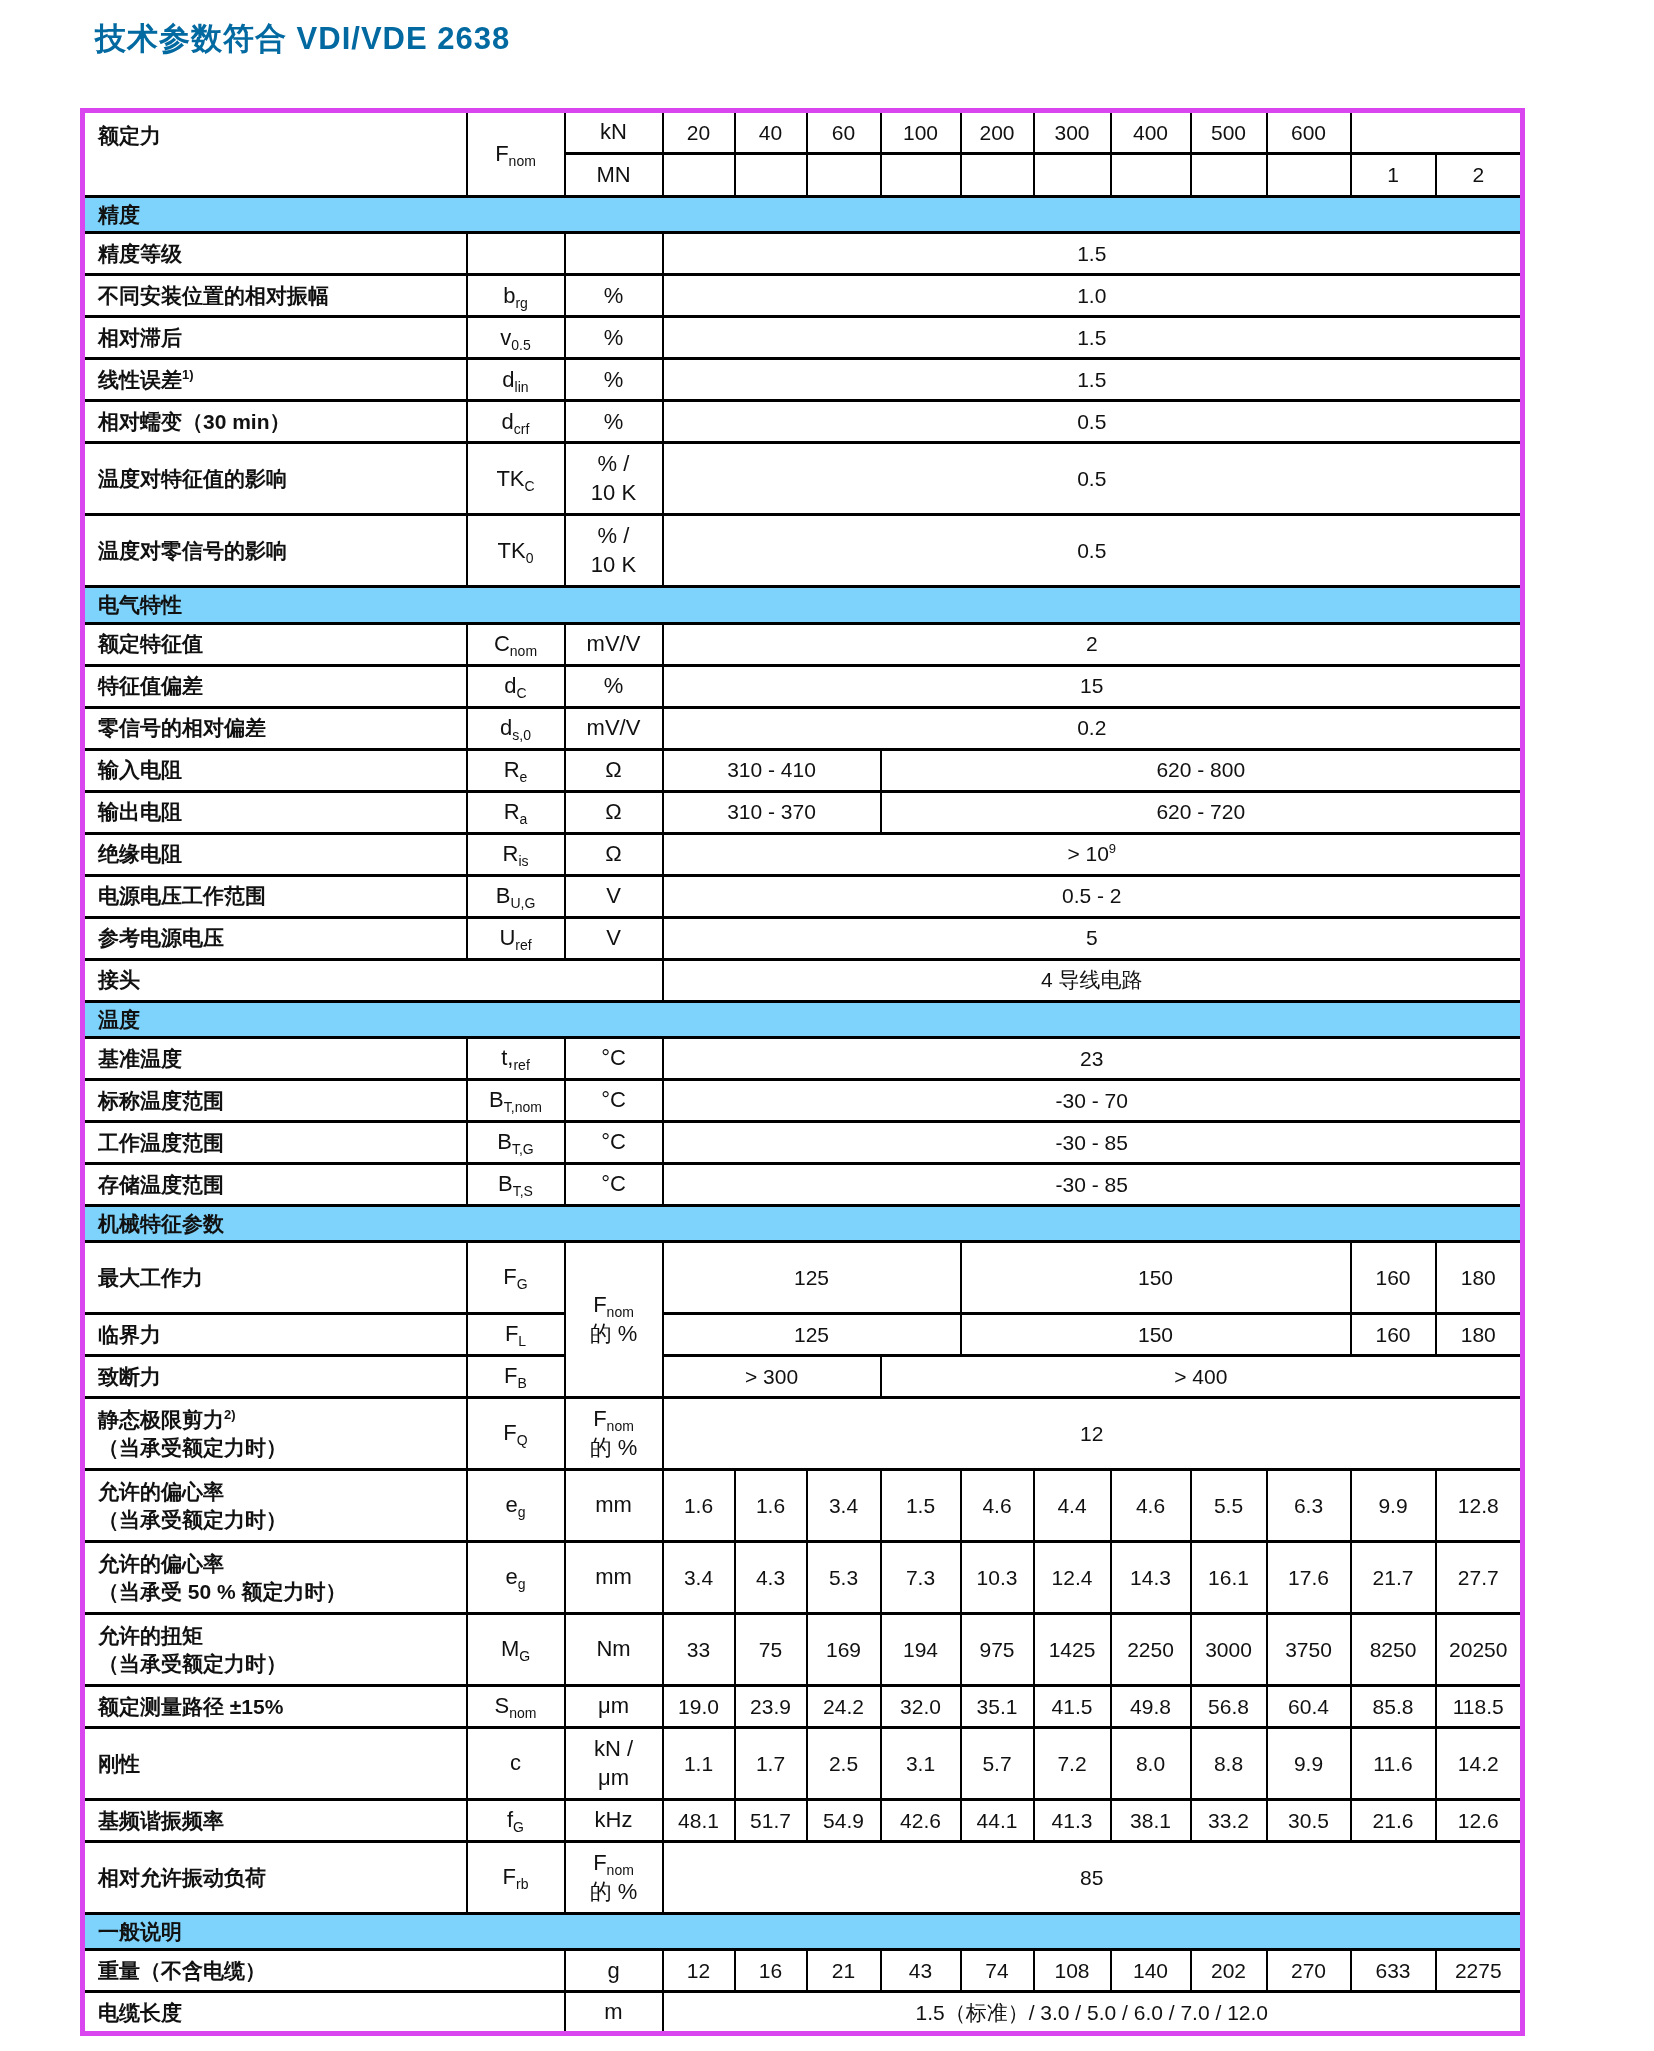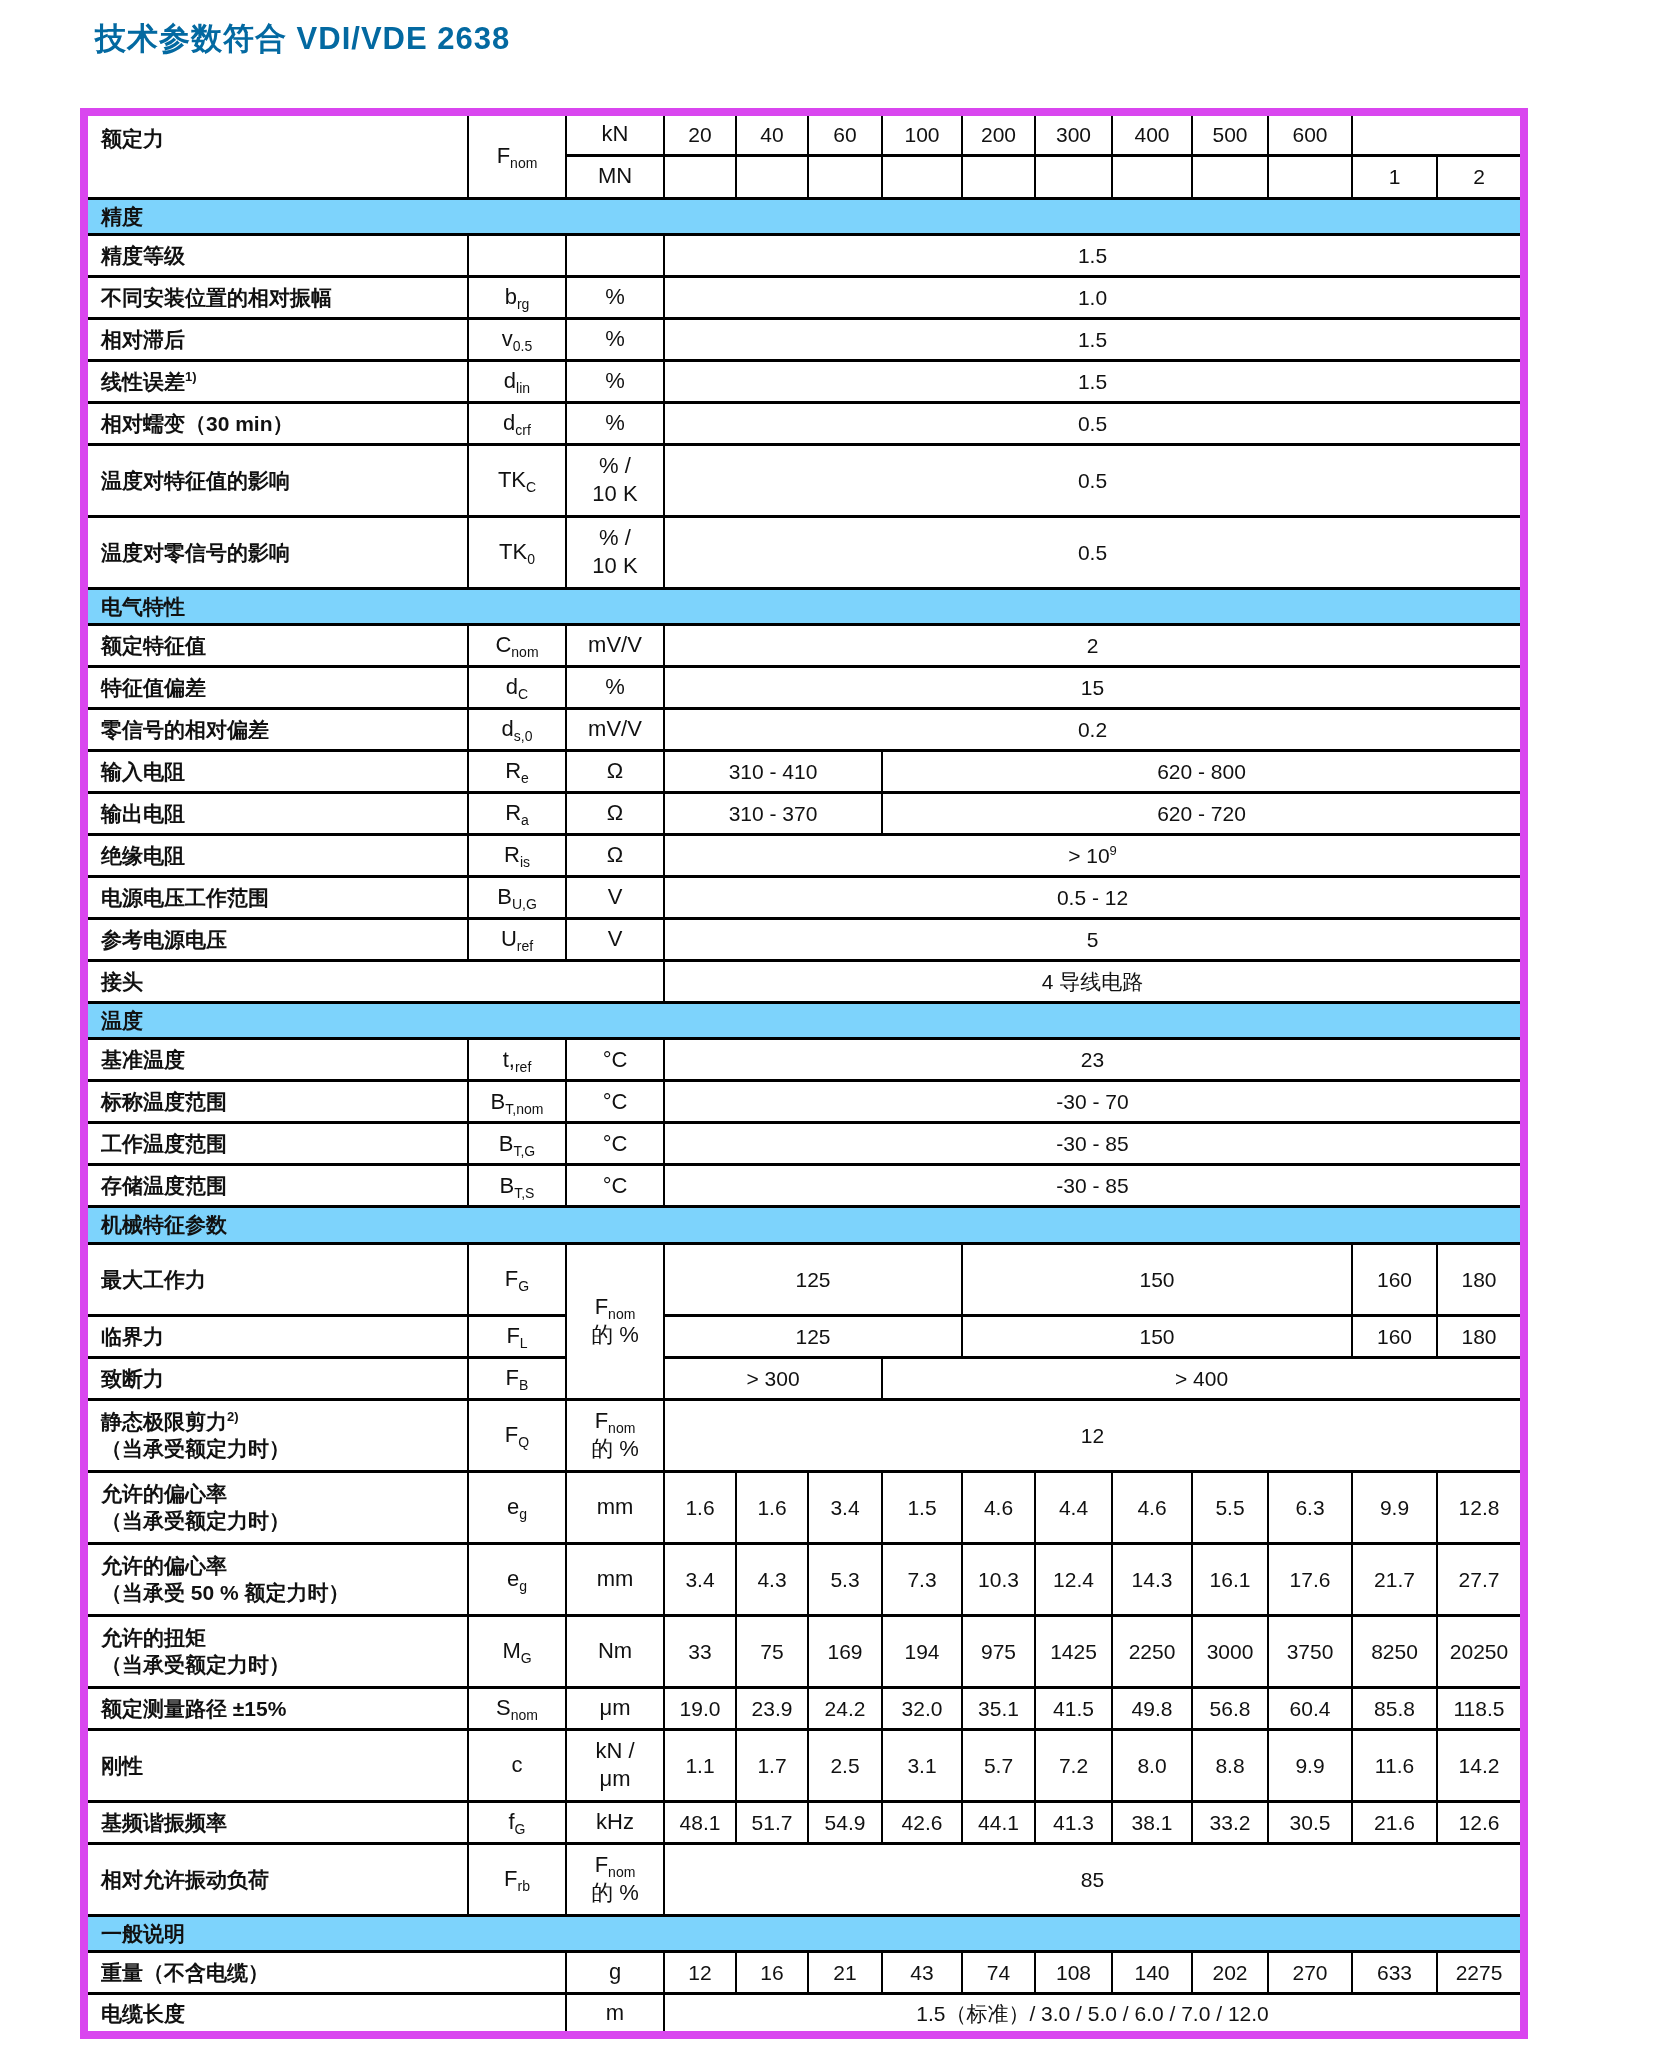--- a/index.html
+++ b/index.html
@@ -8,21 +8,21 @@
     background:#ffffff;color:#111;
     font-family:"Liberation Sans","DejaVu Sans",sans-serif;
   }
   .page-title{
     position:absolute;left:95px;top:18px;
     font-size:31px;font-weight:700;letter-spacing:1px;color:#0369a1;
   }
   .tbl-wrap{position:absolute;left:80px;top:108px;}
   table{
     border-collapse:collapse;table-layout:fixed;width:1440px;
-    border:8px solid #d946ef;
+    border:5px solid #d946ef;
   }
   td{
     border:2px solid #000;border-top-width:3px;border-bottom-width:3px;
     vertical-align:middle;line-height:1.3;overflow:hidden;
   }
   tr{height:42px;}
   tr.hdr{height:43px;}
   tr.sec{height:36px;}
   tr.h2{height:72px;}
   .lbl{font-size:21px;font-weight:600;text-align:left;padding:4px 8px 4px 13px;}
@@ -172,21 +172,21 @@
         <tr>
           <td class="lbl"><span>绝缘电阻</span></td>
           <td class="sym"><span>R</span><sub>is</sub></td>
           <td class="unit">Ω</td>
           <td class="val" colspan="11"><span>&gt; 10</span><sup>9</sup></td>
         </tr>
         <tr>
           <td class="lbl"><span>电源电压工作范围</span></td>
           <td class="sym"><span>B</span><sub>U,G</sub></td>
           <td class="unit">V</td>
-          <td class="val" colspan="11"><span>0.5 - 12</span></td>
+          <td class="val" colspan="11"><span>0.5 - 2</span></td>
         </tr>
         <tr>
           <td class="lbl"><span>参考电源电压</span></td>
           <td class="sym"><span>U</span><sub>ref</sub></td>
           <td class="unit">V</td>
           <td class="val" colspan="11"><span>5</span></td>
         </tr>
         <tr>
           <td class="lbl" colspan="3"><span>接头</span></td>
           <td class="val" colspan="11"><span>4 导线电路</span></td>

